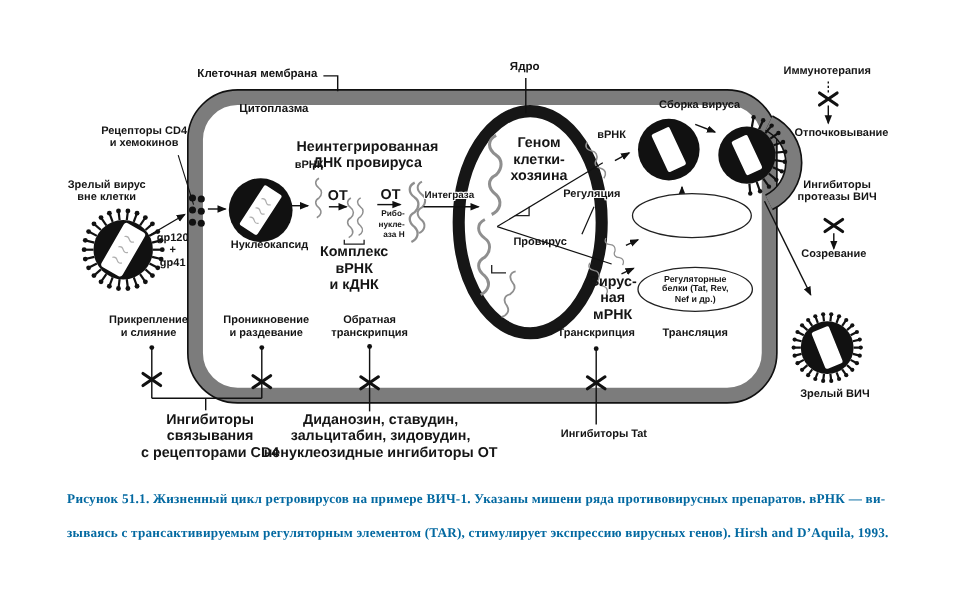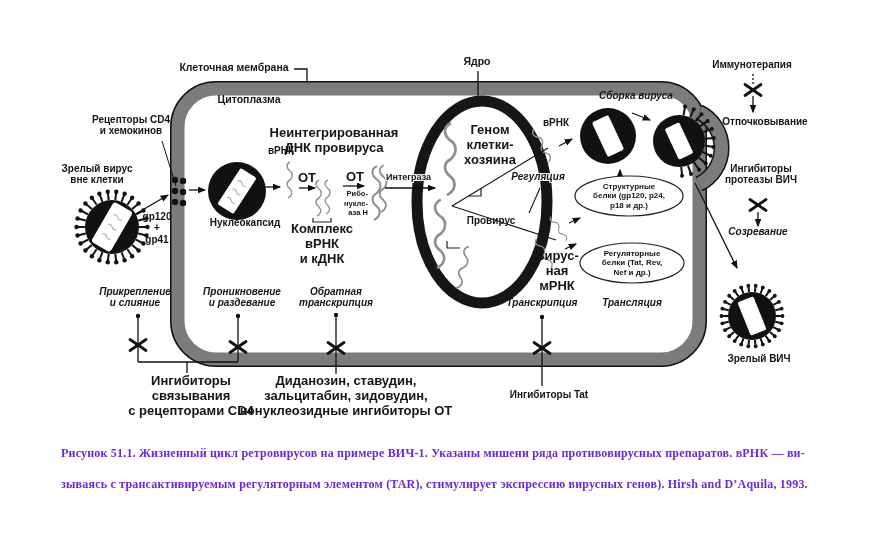--- a/index.html
+++ b/index.html
@@ -1,31 +1,31 @@
 <!DOCTYPE html>
 <html><head>
 <meta charset="utf-8">
 <style>
   html,body{margin:0;padding:0;background:#fff}
   .stage{position:relative;width:844px;height:550px;background:#fff;overflow:hidden;
          font-family:"Liberation Sans",sans-serif;color:#151515}
   .stage svg{position:absolute;left:0;top:0;z-index:1}
   .lbl{position:absolute;transform:translateX(-50%);text-align:center;white-space:pre-line;
        font-weight:bold;font-size:10px;line-height:1.14;color:#151515;z-index:2}
-  .it{font-style:italic}
+  .it{}
   .s105{font-size:10.5px}
   .s95{font-size:13px}
   .s9{font-size:9px}
   .s8{font-size:8px;line-height:1.18}
   .s75{font-size:7.5px;line-height:1.28}
   .la{transform:none;text-align:right}
   .halo{text-shadow:-1px -1px 0 #fff,1px -1px 0 #fff,-1px 1px 0 #fff,1px 1px 0 #fff,
         0 -1px 0 #fff,0 1px 0 #fff,-1px 0 0 #fff,1px 0 0 #fff}
   .cap{position:absolute;left:61px;z-index:2;font-family:"Liberation Serif",serif;font-weight:bold;
-       font-size:12px;letter-spacing:0.2px;white-space:nowrap;color:#6d28d9}
+       font-size:12px;letter-spacing:0.2px;white-space:nowrap;color:#0369a1}
 </style>
 </head>
 <body>
 
 <div class="stage">
 
 <svg width="879" height="550" viewBox="0 0 879 550">
   <defs>
     <marker id="ah" markerWidth="8" markerHeight="8" refX="5.6" refY="2.6" orient="auto">
       <path d="M0 0 L6.5 2.6 L0 5.2 Z" fill="#111"></path>
@@ -324,23 +324,20 @@
 <div class="lbl s95" style="left:490px;top:123px">Геном
 клетки-
 хозяина</div>
 <div class="lbl" style="left:491px;top:215px">Провирус</div>
 <div class="lbl it halo" style="left:538px;top:171px">Регуляция</div>
 <div class="lbl" style="left:556px;top:117px">вРНК</div>
 <div class="lbl s95" style="left:557px;top:249px">Вирус-
 ная
 мРНК</div>
 <div class="lbl it" style="left:636px;top:90px">Сборка вируса</div>
-<div class="lbl s8" style="left:629px;top:182px">Структурные
-белки (gp120, p24,
-p18 и др.)</div>
 <div class="lbl s8" style="left:632px;top:249px">Регуляторные
 белки (Tat, Rev,
 Nef и др.)</div>
 <div class="lbl" style="left:765px;top:116px">Отпочковывание</div>
 <div class="lbl" style="left:761px;top:163px">Ингибиторы
 протеазы ВИЧ</div>
 <div class="lbl it" style="left:758px;top:226px">Созревание</div>
 <div class="lbl" style="left:759px;top:353px">Зрелый ВИЧ</div>
 
 <div class="lbl it" style="left:135px;top:286px">Прикрепление

